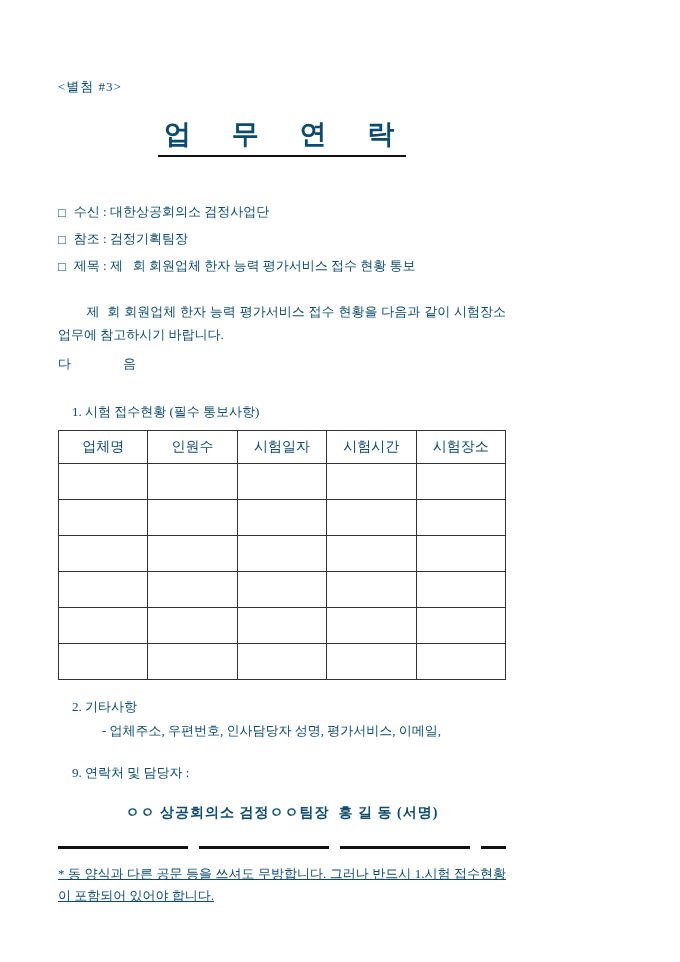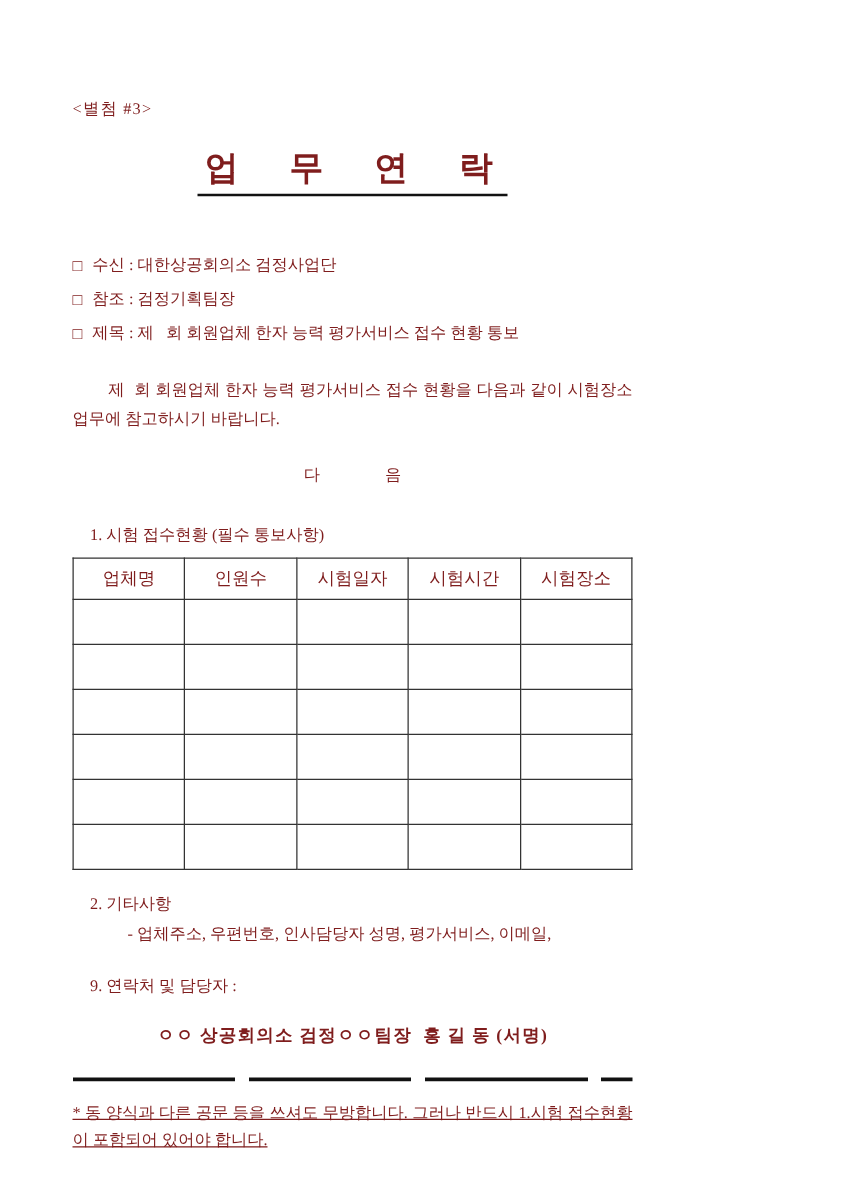--- a/index.html
+++ b/index.html
@@ -5,21 +5,21 @@
   html, body {
     margin: 0;
     padding: 0;
     background: #ffffff;
   }
   .page {
     position: relative;
     width: 564px;
     height: 962px;
     background: #ffffff;
-    color: #7f1d1d;
+    color: #0c4a6e;
     font-family: "Liberation Serif", "DejaVu Serif", serif;
     font-size: 13px;
     box-sizing: border-box;
     padding: 78px 58px 16px 58px;
     overflow: hidden;
   }
 
   .attachment-label {
     font-size: 13px;
     letter-spacing: 1px;
@@ -59,22 +59,22 @@
   .body-paragraph {
     margin-top: 26px;
     line-height: 1.75;
     text-indent: 2.2em;
     white-space: pre-wrap;
     word-break: keep-all;
     text-align: justify;
   }
 
   .daum-heading {
-    margin-top: 24px;
-    text-align: center;
+    margin-top: 8px;
+    text-align: left;
     white-space: pre;
     font-size: 13px;
   }
 
   .section1-heading {
     margin-top: 30px;
     padding-left: 14px;
   }
 
   table.reception-table {

